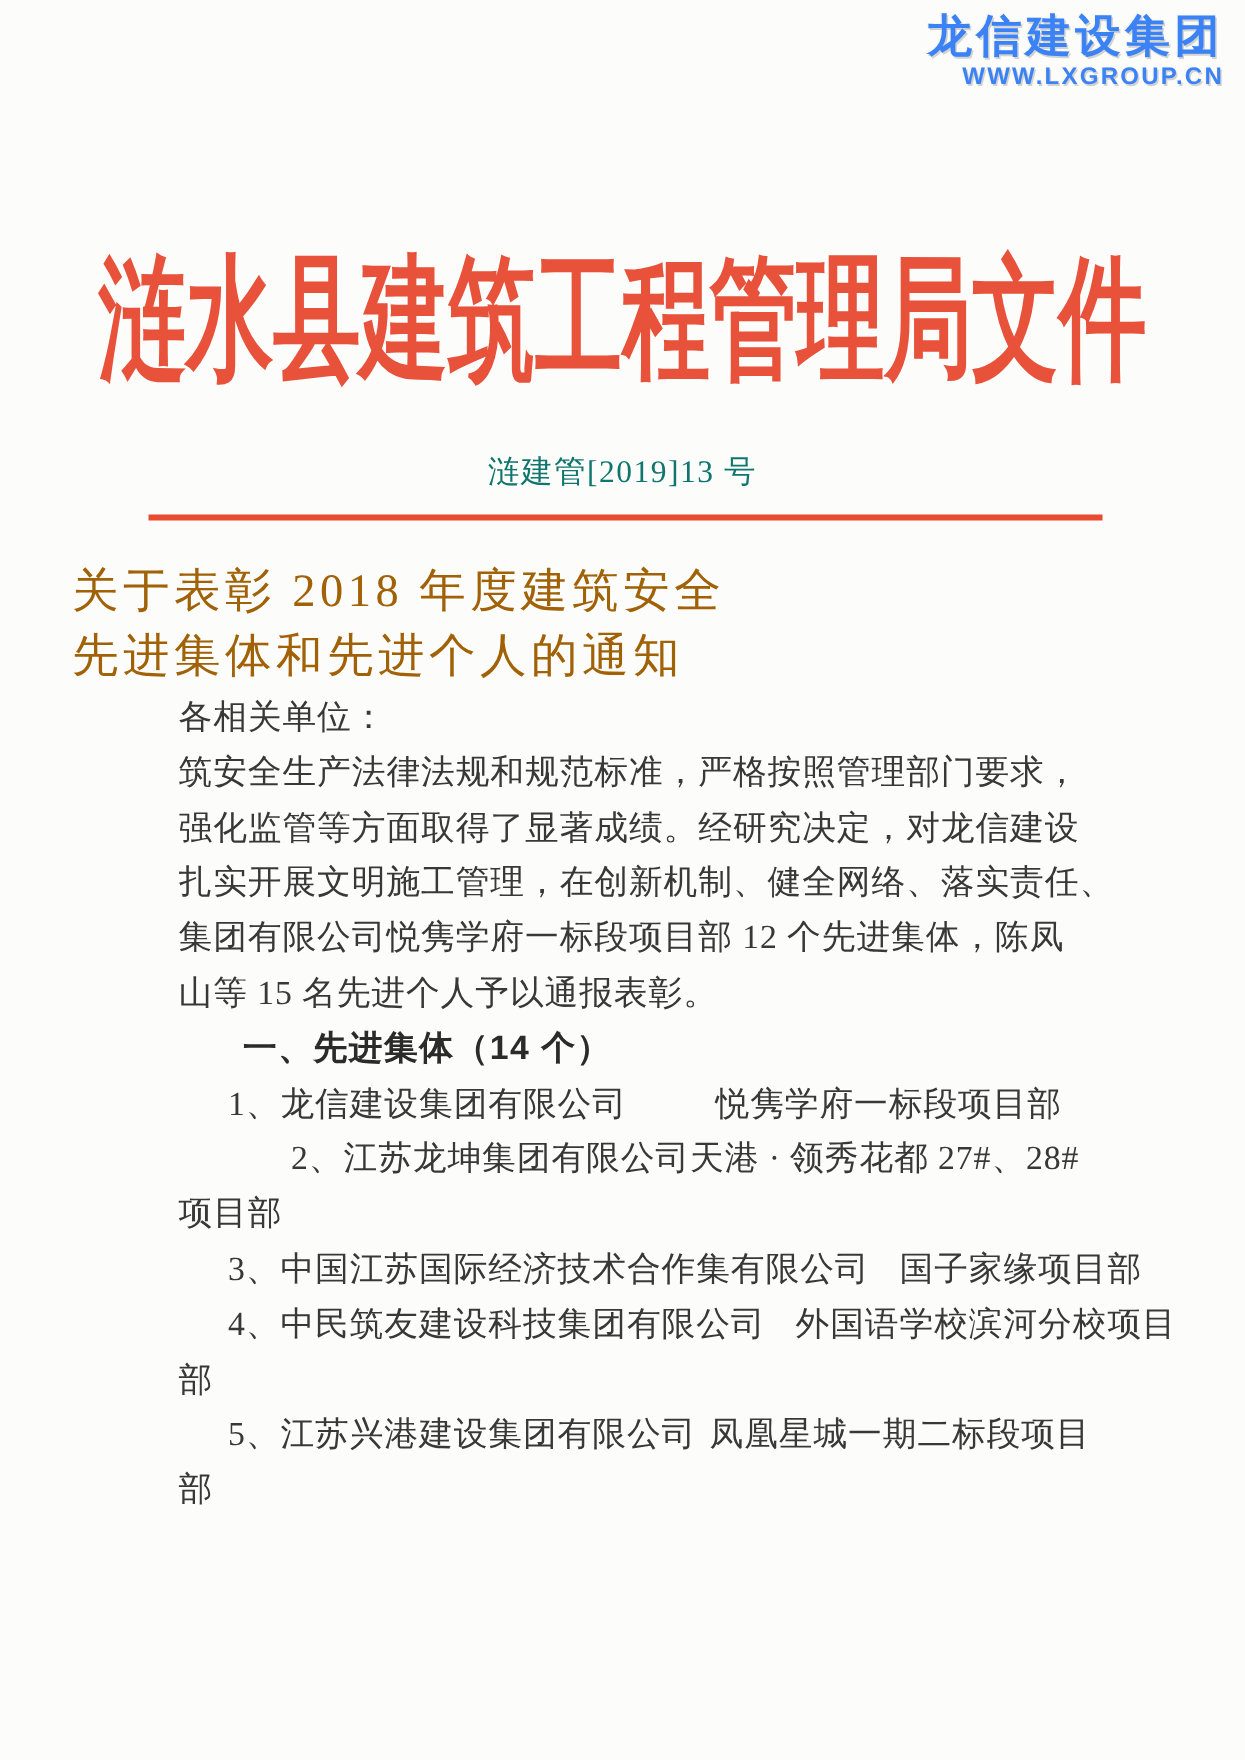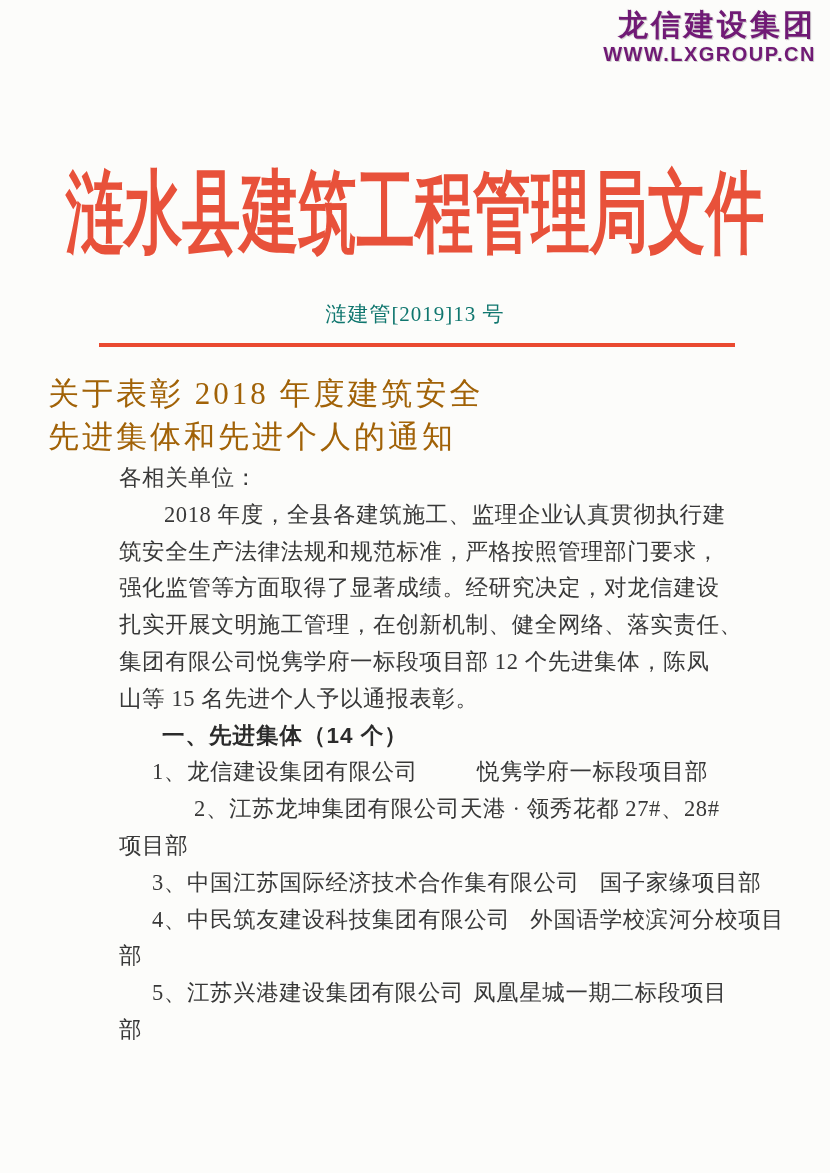--- a/index.html
+++ b/index.html
@@ -15,27 +15,27 @@
   }
 
   
   .watermark {
     position: absolute;
     top: 8px;
     right: 14px;
     text-align: right;
     font-family: "Liberation Sans", "DejaVu Sans", sans-serif;
     font-weight: bold;
-    color: #701a75;
+    color: #3b82f6;
     text-shadow: 1px 1px 0 #d2d2cf, -1px -1px 0 #f6f6f4;
     user-select: none;
     line-height: 1.15;
   }
   .watermark .wm-line1 { font-size: 30px; letter-spacing: 3px; }
-  .watermark .wm-line2 { font-size: 20px; letter-spacing: 1.5px; }
+  .watermark .wm-line2 { font-size: 16px; letter-spacing: 1.5px; }
 
   
   .agency-title {
     position: absolute;
     top: 168px;
     left: 0;
     width: 100%;
     text-align: center;
     font-size: 60px;
     font-weight: bold;
@@ -129,21 +129,20 @@
   <div class="red-divider"></div>
 
   <div class="notice-title">
     <div>关于表彰 2018 年度建筑安全</div>
     <div>先进集体和先进个人的通知</div>
   </div>
 
   <div class="body-block">
     <div class="line">各相关单位：</div>
 
-    <div class="line para-indent">2018 年度，全县各建筑施工、监理企业认真贯彻执行建</div>
     <div class="line">筑安全生产法律法规和规范标准，严格按照管理部门要求，</div>
     <div class="line">强化监管等方面取得了显著成绩。经研究决定，对龙信建设</div>
     <div class="line">扎实开展文明施工管理，在创新机制、健全网络、落实责任、</div>
     <div class="line">集团有限公司悦隽学府一标段项目部 12 个先进集体，陈凤</div>
     <div class="line">山等 15 名先进个人予以通报表彰。</div>
 
     <div class="section-heading">一、先进集体（14 个）</div>
 
     <div class="row indent">
       <span class="col-left w325">1、龙信建设集团有限公司</span><span>悦隽学府一标段项目部</span>

